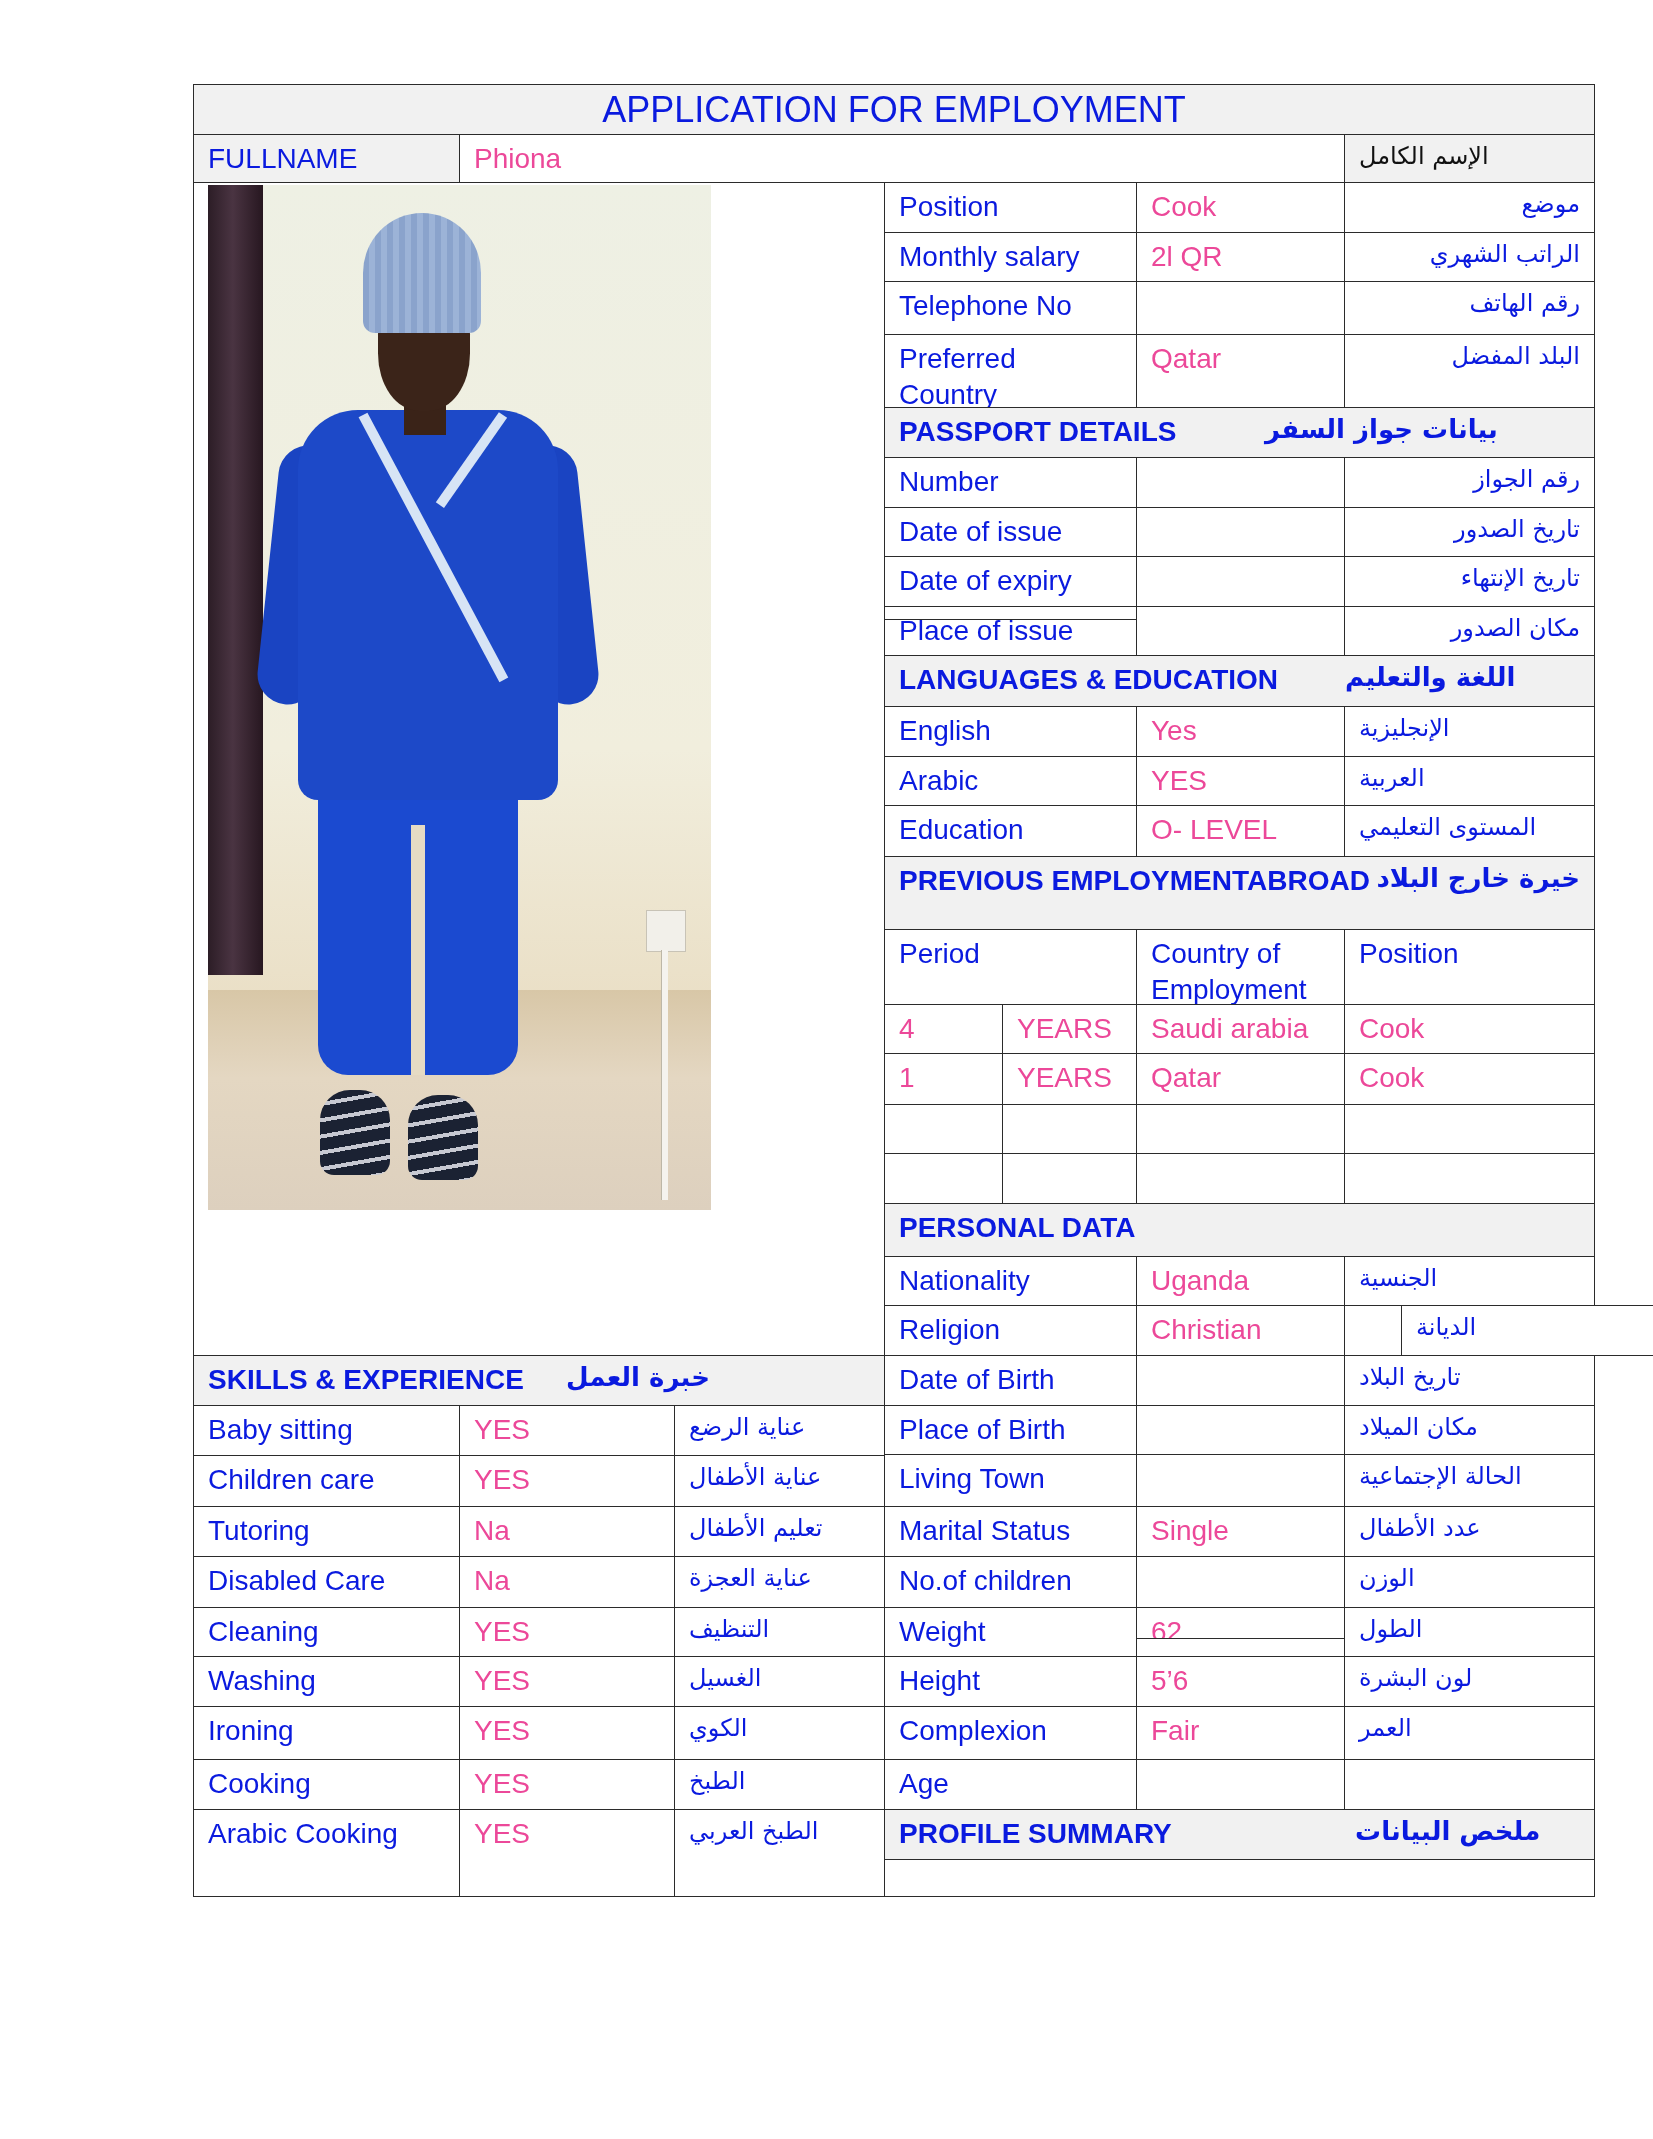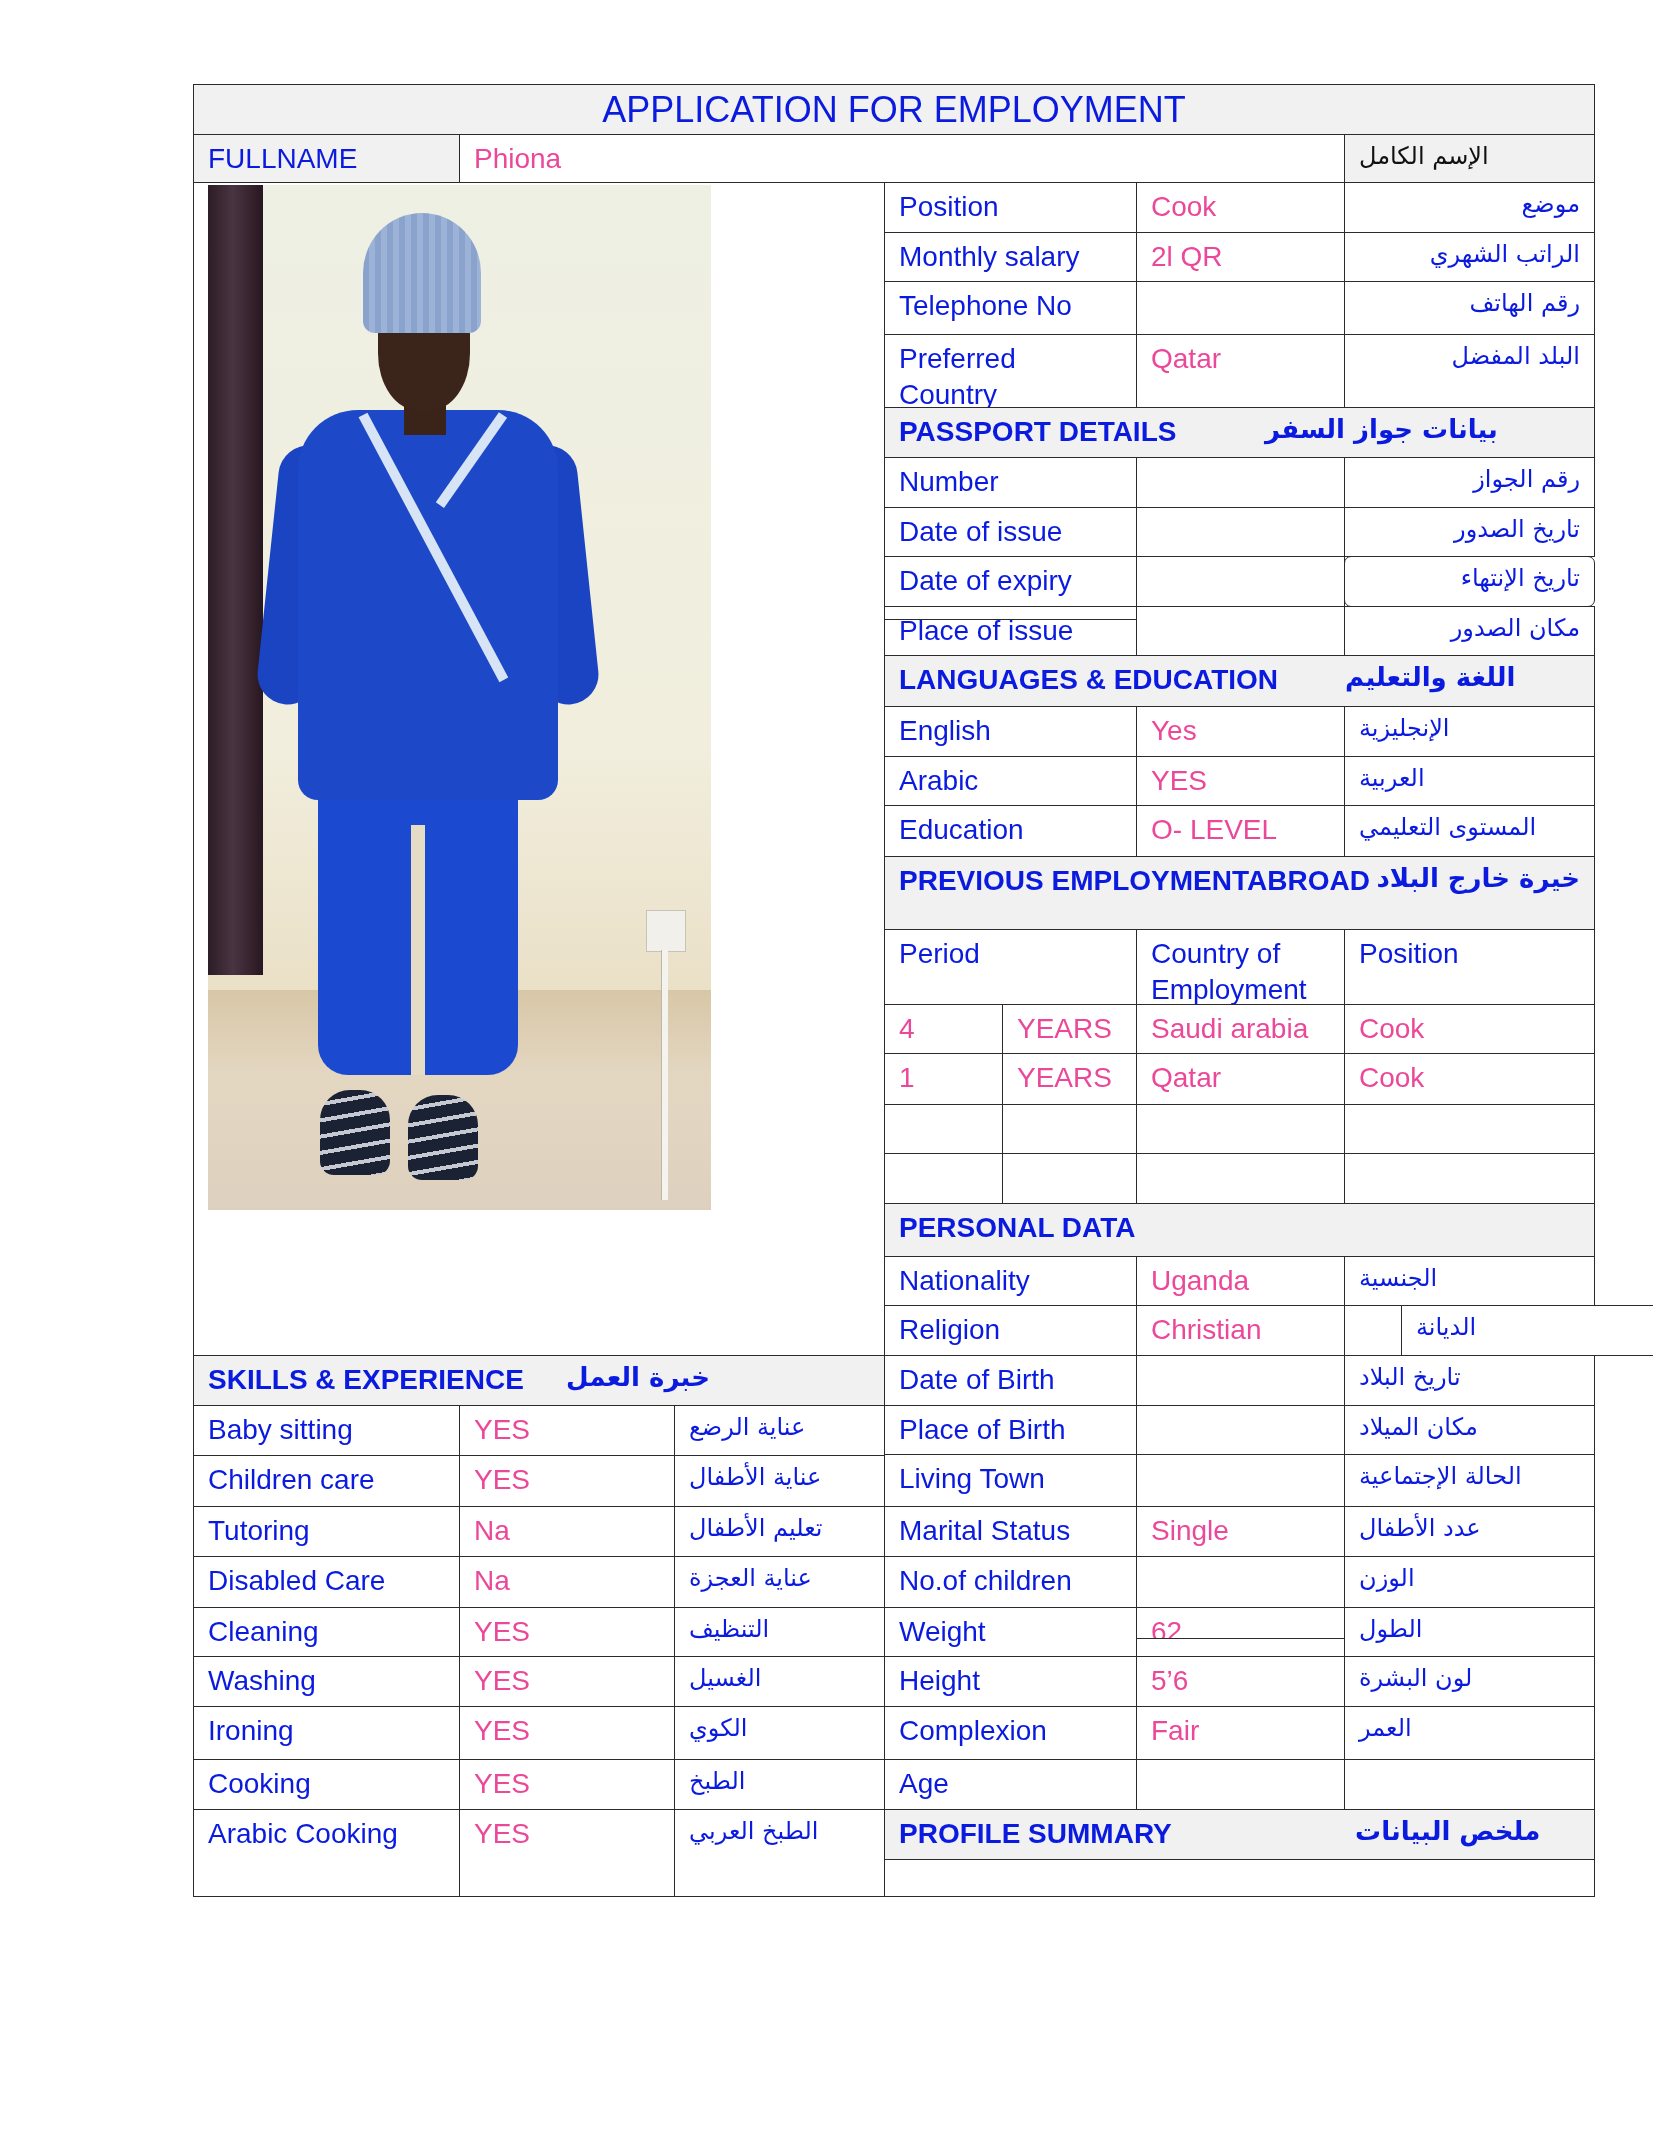--- a/index.html
+++ b/index.html
@@ -158,21 +158,21 @@
   <div class="cell" style="left:1345px;top:508px;width:251px;height:50px;">
       <span class="ar">تاريخ الصدور</span>
     </div>
 
   <div class="cell" style="left:885px;top:557px;width:253px;height:64px;">
       <span class="txt blue">Date of expiry</span>
     </div>
   <div class="cell" style="left:1137px;top:557px;width:209px;height:51px;">
       <span class="txt black"></span>
     </div>
-  <div class="cell" style="left:1345px;top:557px;width:251px;height:51px;border-radius:7px;">
+  <div class="cell" style="left:1345px;top:557px;width:251px;height:51px;">
       <span class="ar">تاريخ الإنتهاء</span>
     </div>
 
   <div class="cell" style="left:885px;top:607px;width:253px;height:50px;">
       <span class="txt blue">Place of issue</span>
     </div>
   <div class="cell" style="left:1137px;top:607px;width:209px;height:50px;">
       <span class="txt black"></span>
     </div>
   <div class="cell" style="left:1345px;top:607px;width:251px;height:50px;">

